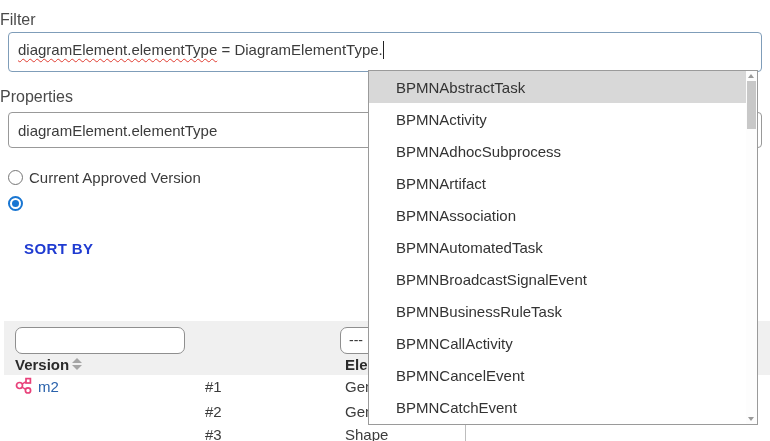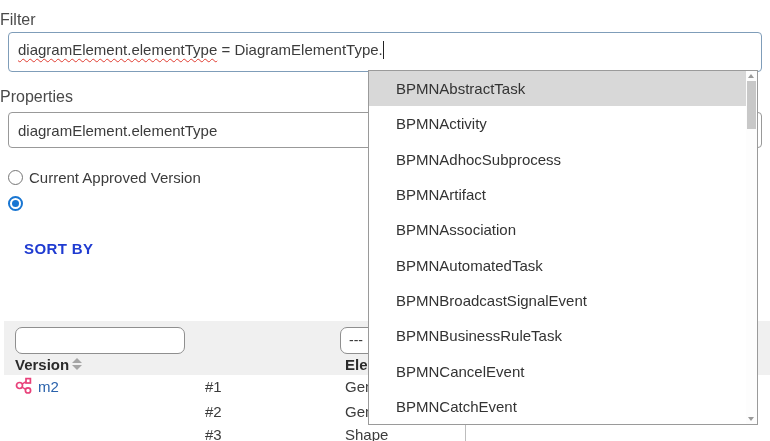--- a/index.html
+++ b/index.html
@@ -133,20 +133,21 @@
   <div class="dropdown">
     <div class="dd-items">
       <div class="dd-item highlighted">BPMNAbstractTask</div>
       <div class="dd-item">BPMNActivity</div>
       <div class="dd-item">BPMNAdhocSubprocess</div>
       <div class="dd-item">BPMNArtifact</div>
       <div class="dd-item">BPMNAssociation</div>
       <div class="dd-item">BPMNAutomatedTask</div>
       <div class="dd-item">BPMNBroadcastSignalEvent</div>
       <div class="dd-item">BPMNBusinessRuleTask</div>
+      <div class="dd-item">BPMNCallActivity</div>
       <div class="dd-item">BPMNCancelEvent</div>
       <div class="dd-item">BPMNCatchEvent</div>
     </div>
     <div class="dd-scrollbar">
       <span class="sb-arrow-up"></span>
       <span class="dd-thumb"></span>
       <span class="sb-arrow-down"></span>
     </div>
   </div>
 

